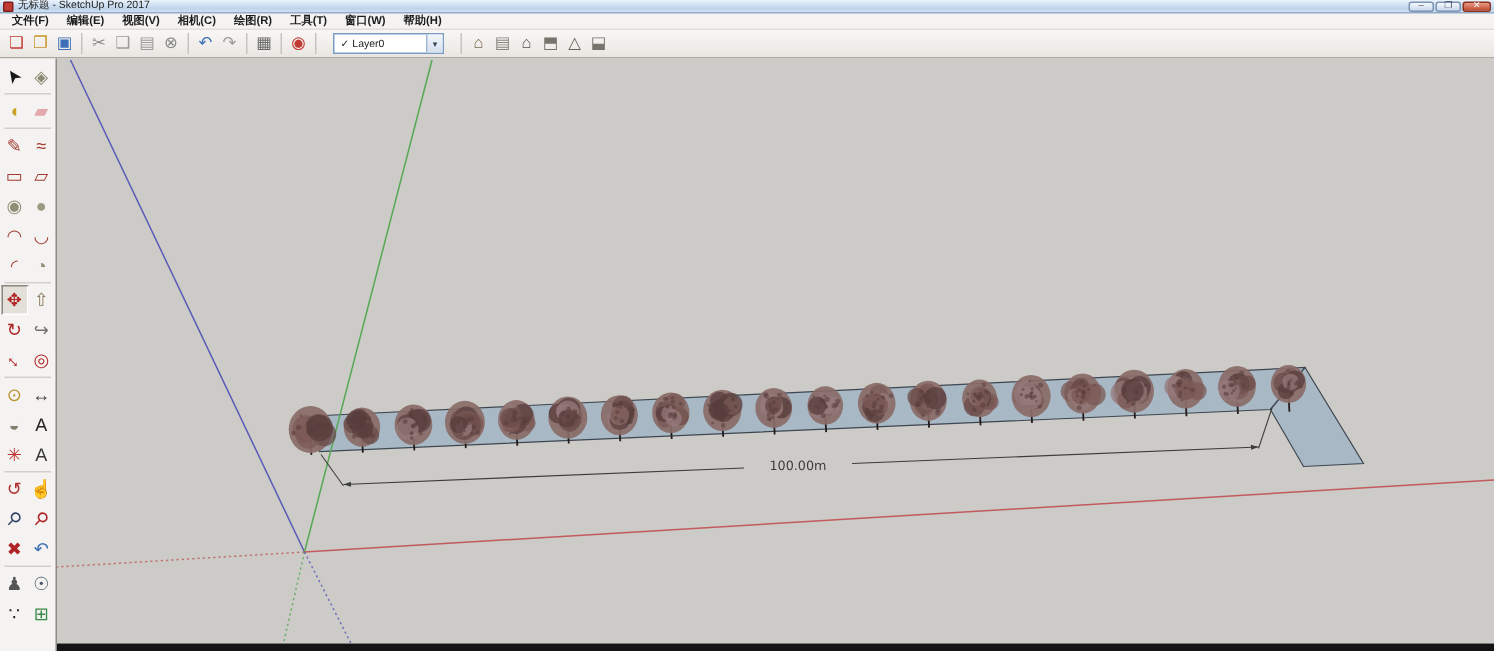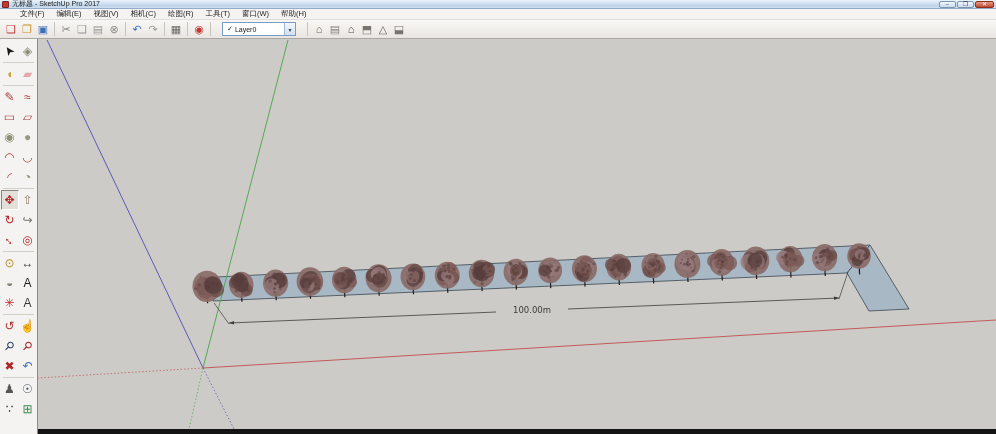--- a/index.html
+++ b/index.html
@@ -8,21 +8,21 @@
 
   
   .titlebar{height:9px;background:linear-gradient(#eaf3fc,#bfd4ea 70%,#cfdff0);border-bottom:1px solid #93acc9;display:flex;align-items:center;padding:0 2px;position:relative;}
   .app-icon{width:7px;height:7px;background:#c23b33;border:1px solid #7e211c;border-radius:1px;margin-right:3px;flex:none;}
   .title{font-size:7px;line-height:8px;color:#222;white-space:nowrap;}
   .win-controls{position:absolute;right:2px;top:1px;display:flex;gap:1px;}
   .wbtn{width:17px;height:7px;border:1px solid #7d94b2;border-radius:2px;background:linear-gradient(#f3f8fd,#c8d8ec);display:flex;align-items:center;justify-content:center;font-size:6px;line-height:5px;color:#445;}
   .wbtn.close{width:19px;background:linear-gradient(#e89a84,#c0492f);color:#fff;border-color:#8d2f1c;}
 
   
-  .menubar{height:11px;background:#f4f3f2;border-bottom:1px solid #e0deda;display:flex;align-items:center;padding-left:14px;}
+  .menubar{height:11px;background:#f4f3f2;border-bottom:1px solid #e0deda;display:flex;align-items:center;padding-left:2px;font-weight:bold;}
   .menu-item{font-size:7.5px;line-height:10px;color:#1c1c1c;padding:0 6px;white-space:nowrap;cursor:default;}
 
   
   .toolbar{height:19px;background:linear-gradient(#f9f7f5,#e9e6e2);border-bottom:1px solid #aba8a2;display:flex;align-items:center;padding-left:3px;}
   .tbtn{width:16px;height:16px;display:flex;align-items:center;justify-content:center;border:1px solid transparent;border-radius:2px;}
   .tbtn span{font-size:11px;line-height:14px;}
   .tsep{width:1px;height:14px;background:#c7c4bf;margin:0 3px;flex:none;}
   .layer-combo{display:flex;align-items:center;height:14px;margin:0 8px;border:1px solid #7a9cc4;background:#fff;width:74px;flex:none;}
   .layer-check{font-size:7px;color:#222;padding:0 2px 0 4px;}
   .layer-value{font-size:7px;color:#222;flex:1;}

